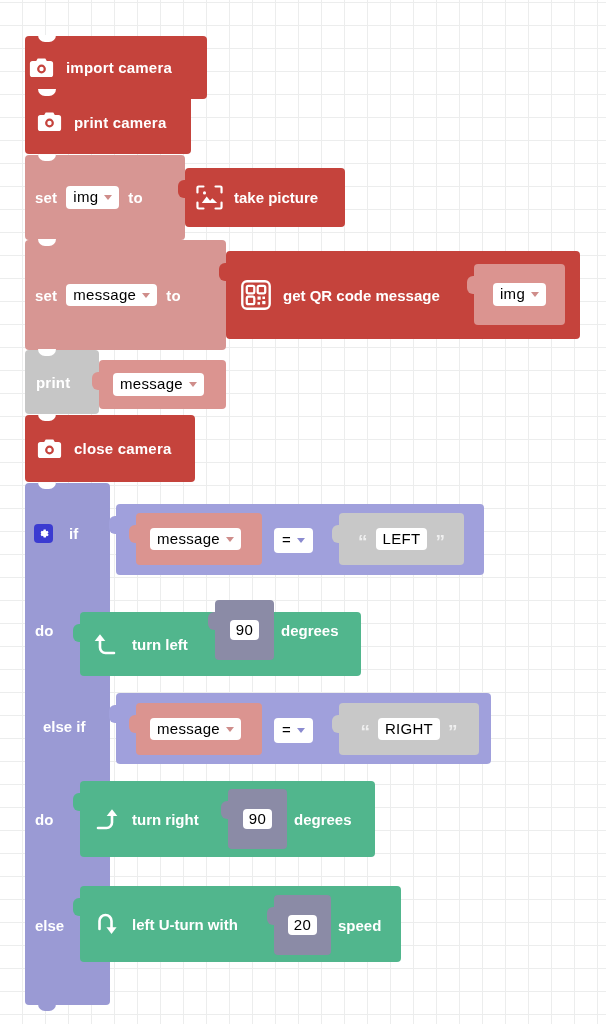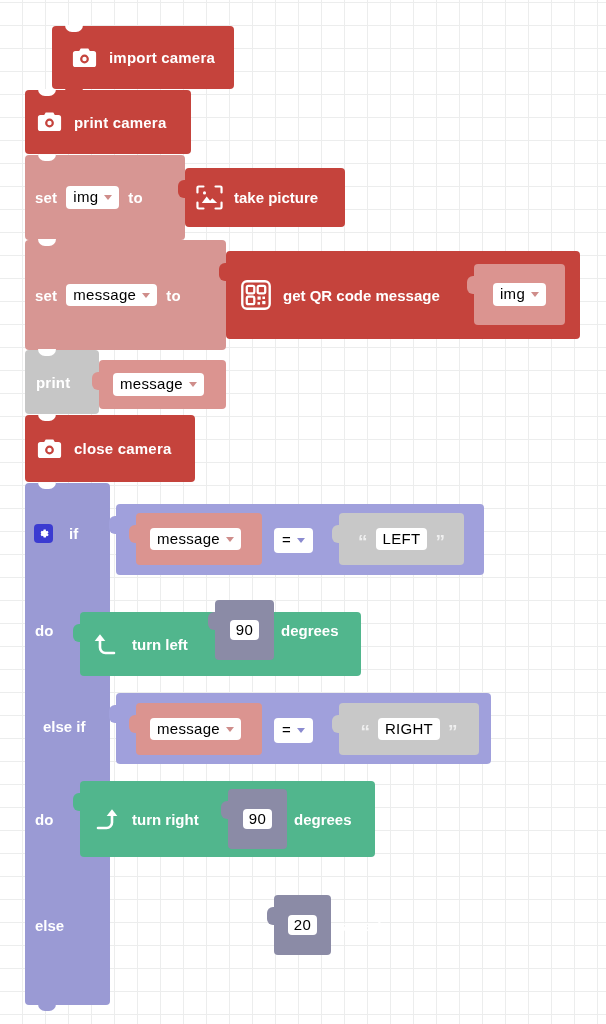--- a/index.html
+++ b/index.html
@@ -121,21 +121,21 @@
     background: #3b3bd1; display:flex; align-items:center; justify-content:center;
     flex: 0 0 auto;
   }
   .ico { flex: 0 0 auto; display:flex; align-items:center; justify-content:center; }
 </style>
 </head>
 <body>
 
 <div id="workspace">
 
-  <div class="blk stmt c-cam notch-top notch-bot" style="left:25px; top:26px; width:182px; height:63px; padding-left:20px;margin-left:27px;">
+  <div class="blk stmt c-cam notch-top notch-bot" style="left:25px; top:36px; width:182px; height:63px; padding-left:4px;">
     <span class="ico" style="margin-right:12px;">
       <svg width="25" height="22" viewBox="0 0 24 22">
         <path fill="#ffffff" d="M8.2 1.5h7.6l1.5 2.4H21A2.6 2.6 0 0 1 23.6 6.5v11A2.6 2.6 0 0 1 21 20.1H3A2.6 2.6 0 0 1 .4 17.5v-11A2.6 2.6 0 0 1 3 3.9h3.7z"></path>
         <circle cx="12" cy="12" r="4.4" fill="#c5433c"></circle>
         <circle cx="12" cy="12" r="2.2" fill="#ffffff"></circle>
       </svg>
     </span>
     <span>import camera</span>
   </div>
 
@@ -318,20 +318,29 @@
   <div class="val c-num" style="left:228px; top:789px; width:59px; height:60px; justify-content:center;">
     <span class="field field-num">
       <span>90</span>
     </span>
   </div>
 
   <span class="lbl" style="position:absolute; left:294px; top:811px;">degrees</span>
 
   <span class="lbl" style="position:absolute; left:35px; top:917px;">else</span>
 
+  <div class="val c-move" style="left:80px; top:886px; width:321px; height:76px; padding-left:13px;">
+    <span class="ico" style="margin-right:13px;">
+      <svg width="26" height="24" viewBox="0 0 26 24">
+        <path fill="none" stroke="#ffffff" stroke-width="2.6" stroke-linecap="round" stroke-linejoin="round" d="M6.5 17 L6.5 9 A6 6 0 0 1 18.5 9 L18.5 16"></path>
+        <path fill="#ffffff" d="M18.5 22 23.6 15.3 13.4 15.3z"></path>
+      </svg>
+    </span>
+    <span>left U-turn with</span>
+  </div>
 
   <div class="val c-num" style="left:274px; top:895px; width:57px; height:60px; justify-content:center;">
     <span class="field field-num">
       <span>20</span>
     </span>
   </div>
 
   <span class="lbl" style="position:absolute; left:338px; top:917px;">speed</span>
 
 </div>

